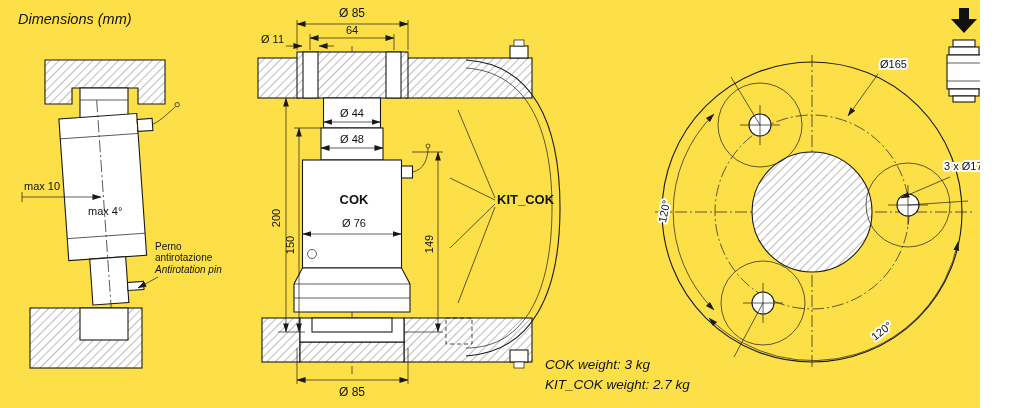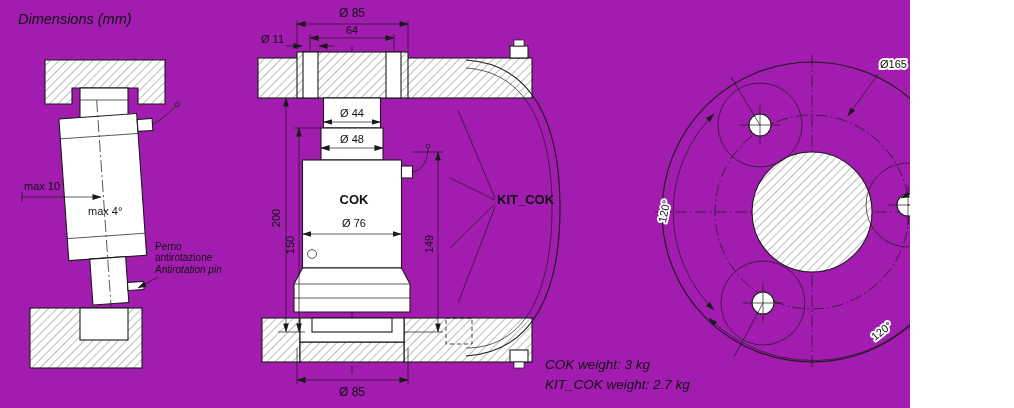--- a/index.html
+++ b/index.html
@@ -1,16 +1,16 @@
 <!DOCTYPE html>
 <html><head>
 <meta charset="utf-8">
 <style>
   html,body{margin:0;padding:0;background:#ffffff;}
-  .canvas{position:relative;width:910px;height:408px;background:#a21caf;overflow:hidden;
+  .canvas{position:relative;width:980px;height:408px;background:#fde047;overflow:hidden;
           font-family:"Liberation Sans",sans-serif;}
   svg{display:block;}
   svg text{fill:#111;stroke:none;font-family:"Liberation Sans",sans-serif;}
   .dim{font-size:11px;}
   .dimbig{font-size:12px;}
   .bold{font-size:13px;font-weight:700;}
   .it{font-style:italic;font-size:13.5px;}
   .title{font-style:italic;font-size:14.5px;}
   .small{font-size:10px;}
   .smallit{font-size:10px;font-style:italic;}

